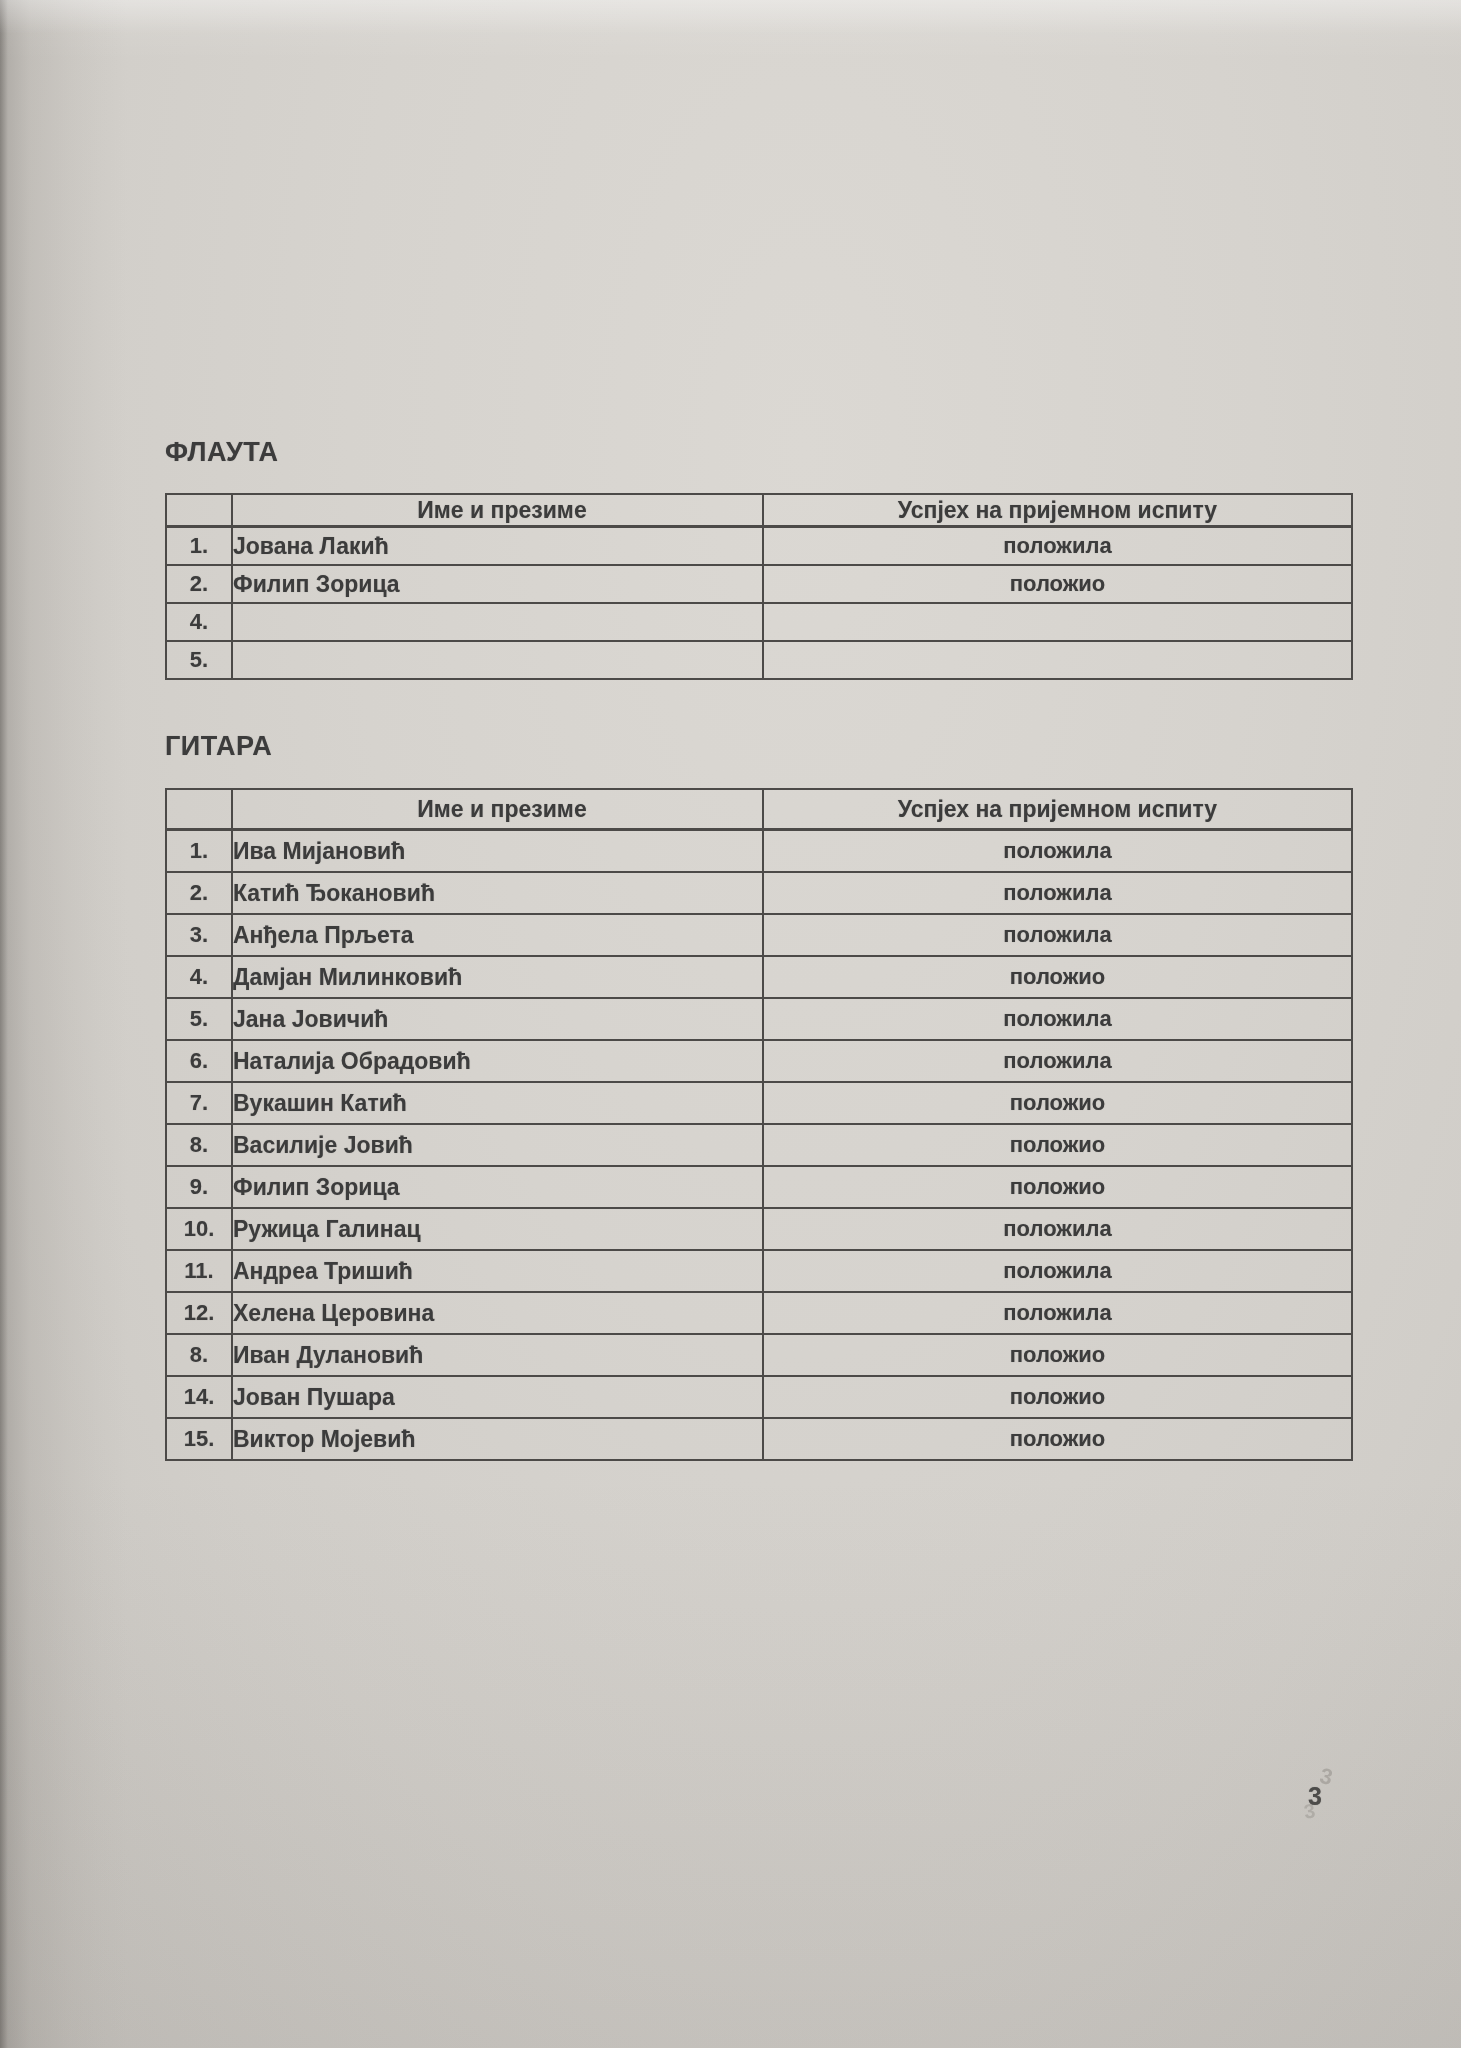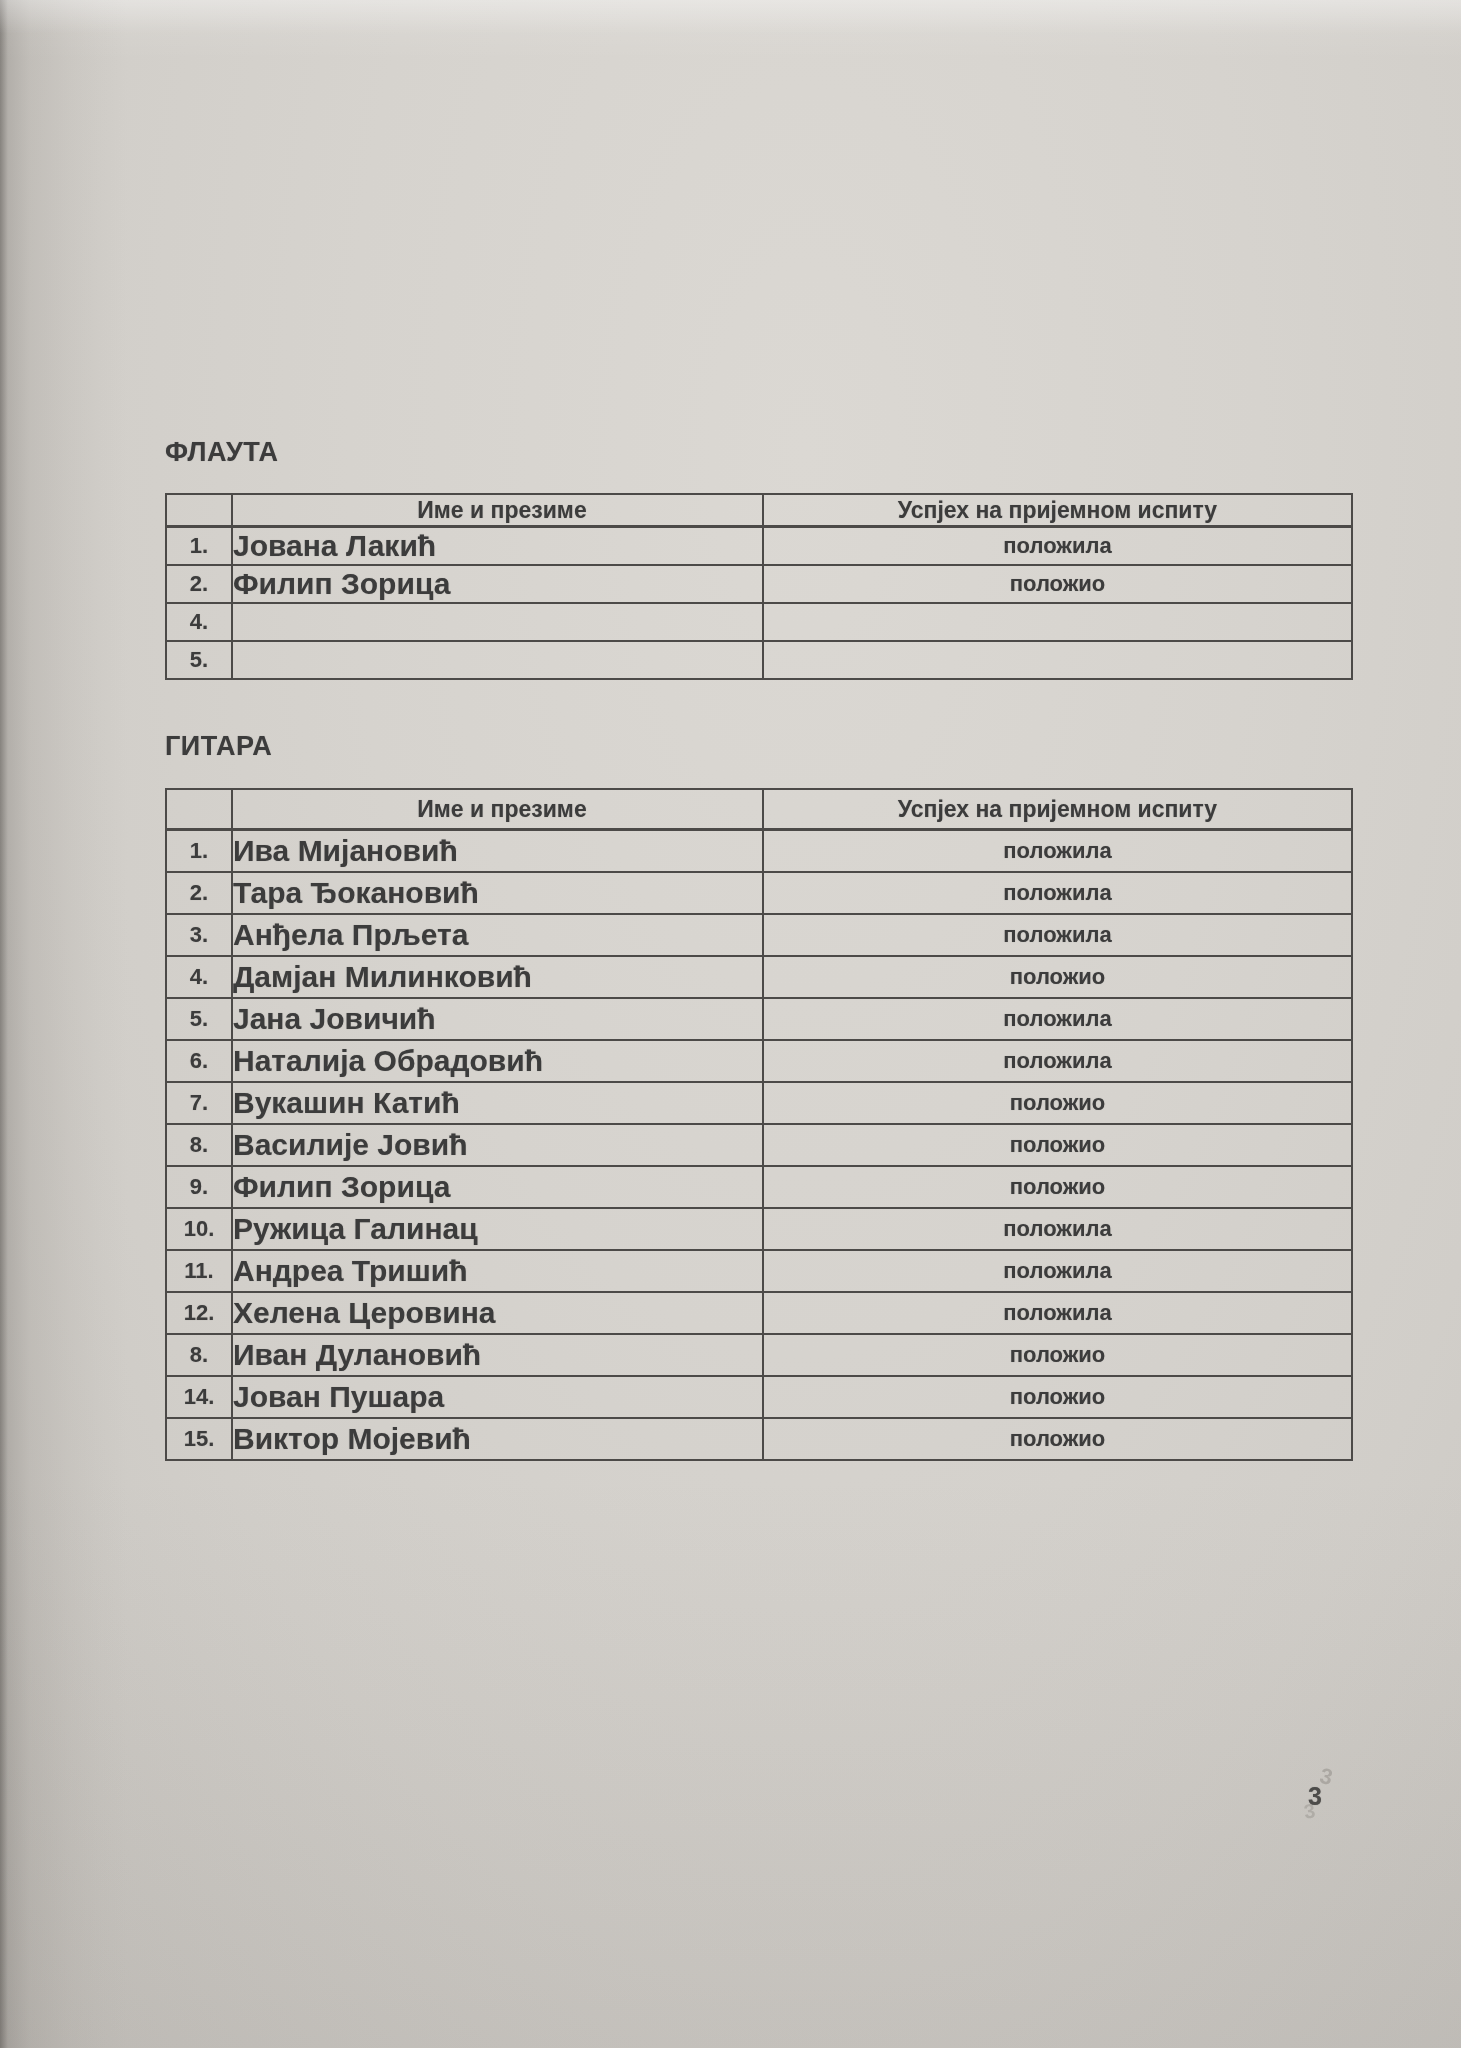--- a/index.html
+++ b/index.html
@@ -74,21 +74,21 @@
     border: 2px solid #4c4a48;
     padding: 0;
     overflow: hidden;
     white-space: nowrap;
     font-weight: bold;
     text-shadow: 0 0 1px rgba(60,60,60,0.30);
   }
   .results-table thead th { border-bottom-width: 3px; }
 
   .col-num    { width: 64px;  text-align: center; font-size: 22px; }
-  .col-name   { width: 520px; text-align: left; padding-left: 14px; font-size: 30px; }
+  .col-name   { width: 520px; text-align: left; padding-left: 14px; font-size: 23px; }
   .col-result { width: 587px; text-align: center; font-size: 22px; }
   thead .col-name { text-align: center; padding-left: 9px; font-size: 23px; }
   thead .col-result { font-size: 23px; }
 
   #table-flute thead th { height: 30px; }
   #table-flute tbody td { height: 36px; }
   #table-guitar thead th { height: 38px; }
   #table-guitar tbody td { height: 40px; }
 
   .page-number {
@@ -175,21 +175,21 @@
     </thead>
     <tbody>
   <tr>
     <td class="col-num">1.</td>
     <td class="col-name">Ива Мијановић</td>
     <td class="col-result">положила</td>
   </tr>
 
   <tr>
     <td class="col-num">2.</td>
-    <td class="col-name">Тара Ђокановић</td>
+    <td class="col-name">Катић Ђокановић</td>
     <td class="col-result">положила</td>
   </tr>
 
   <tr>
     <td class="col-num">3.</td>
     <td class="col-name">Анђела Прљета</td>
     <td class="col-result">положила</td>
   </tr>
 
   <tr>

